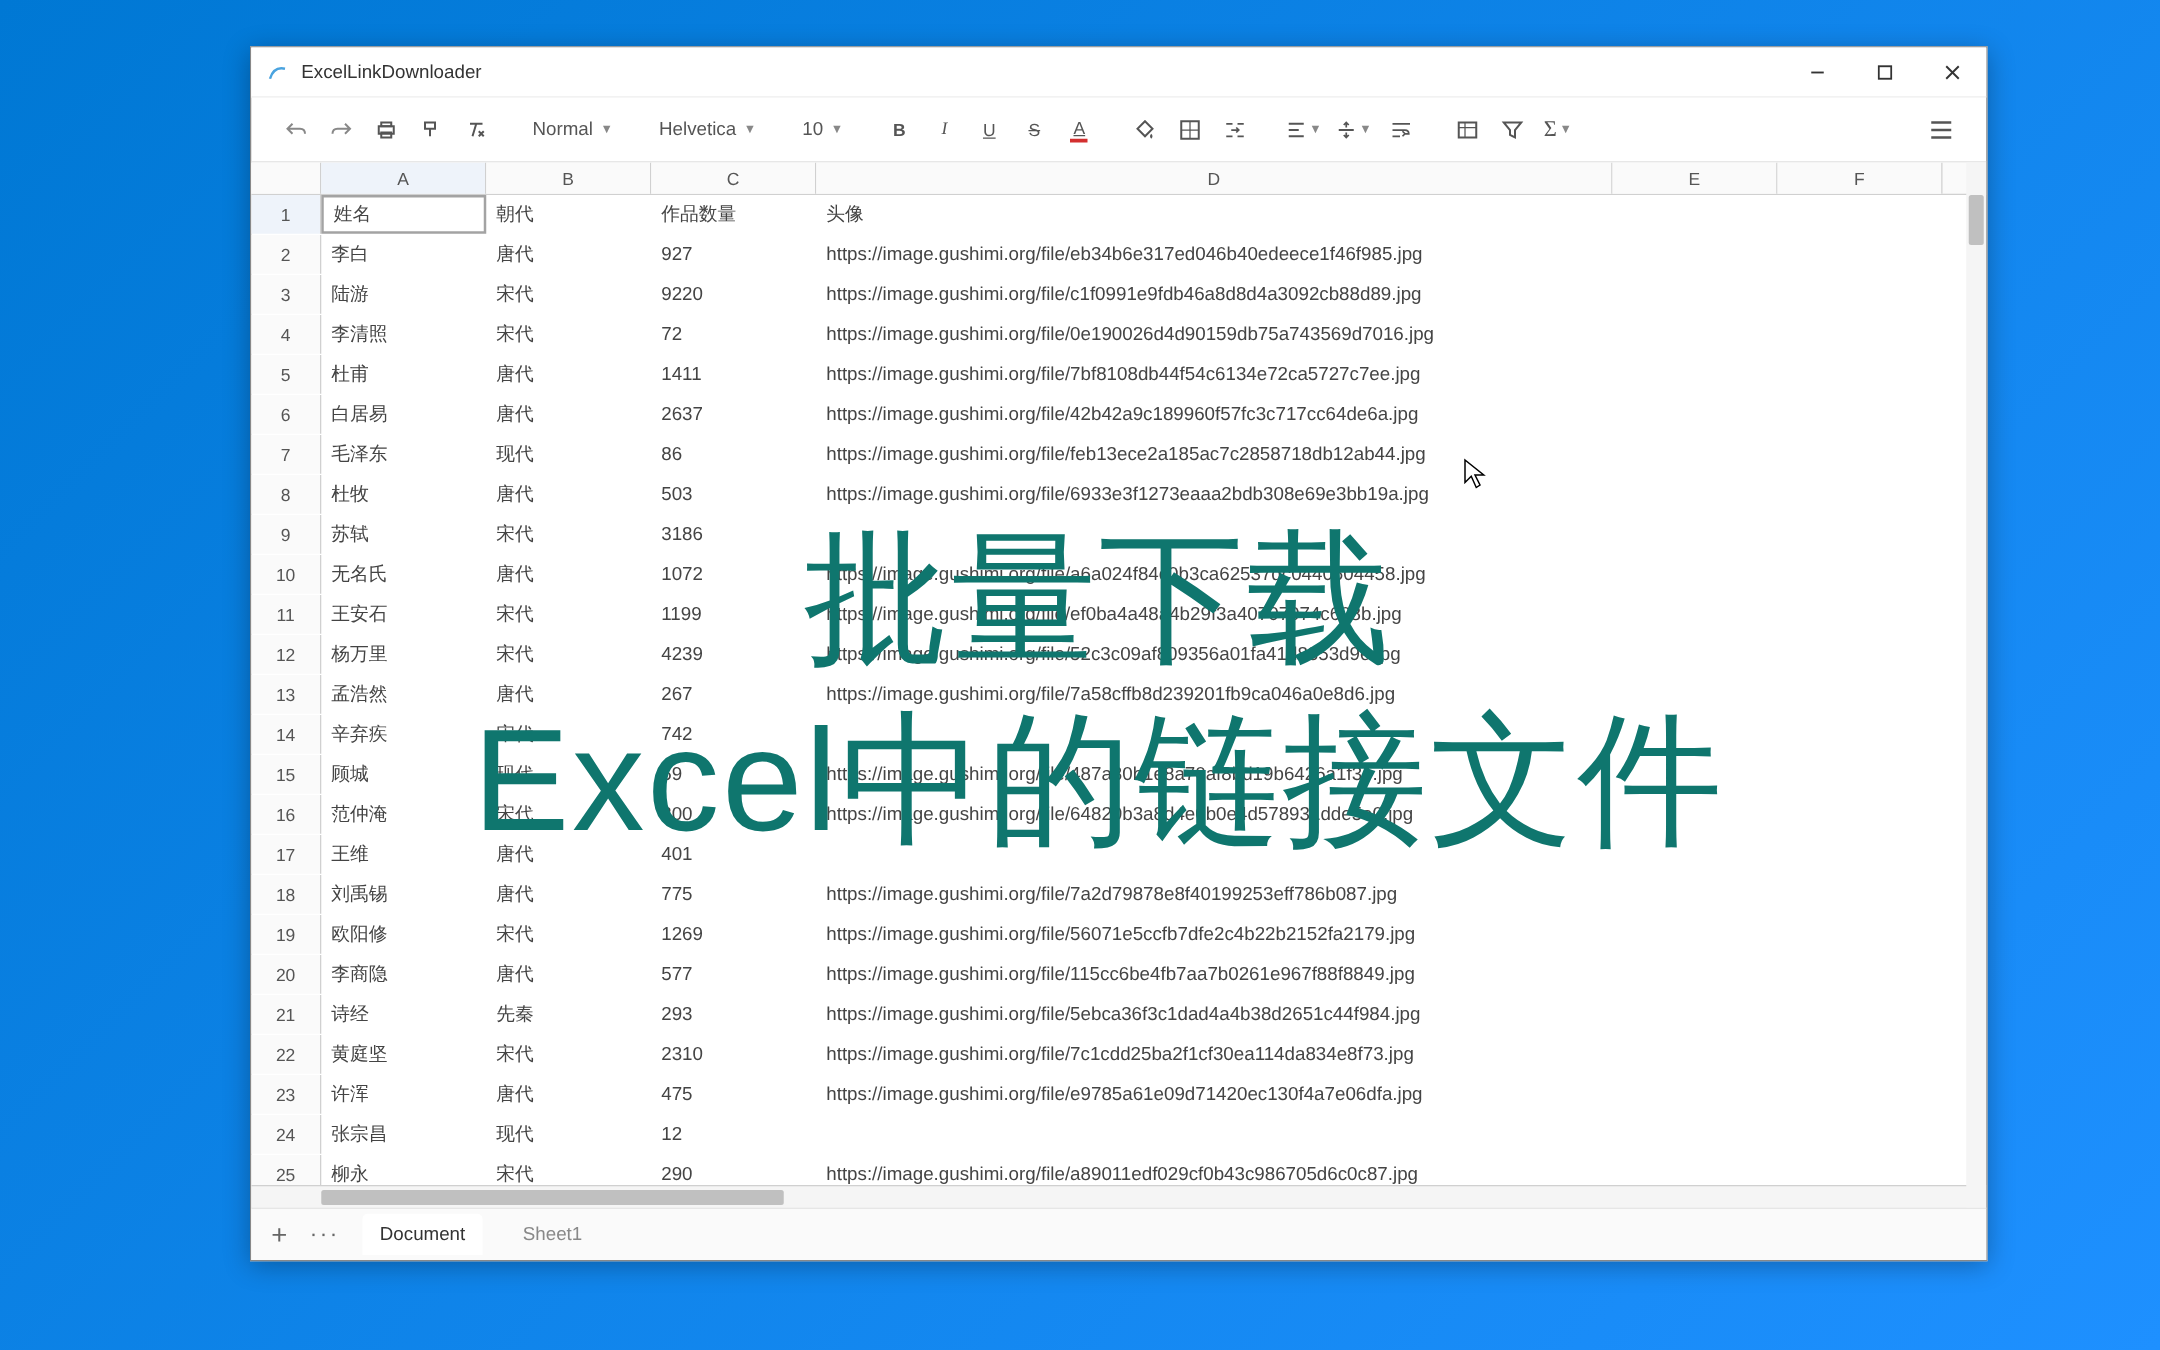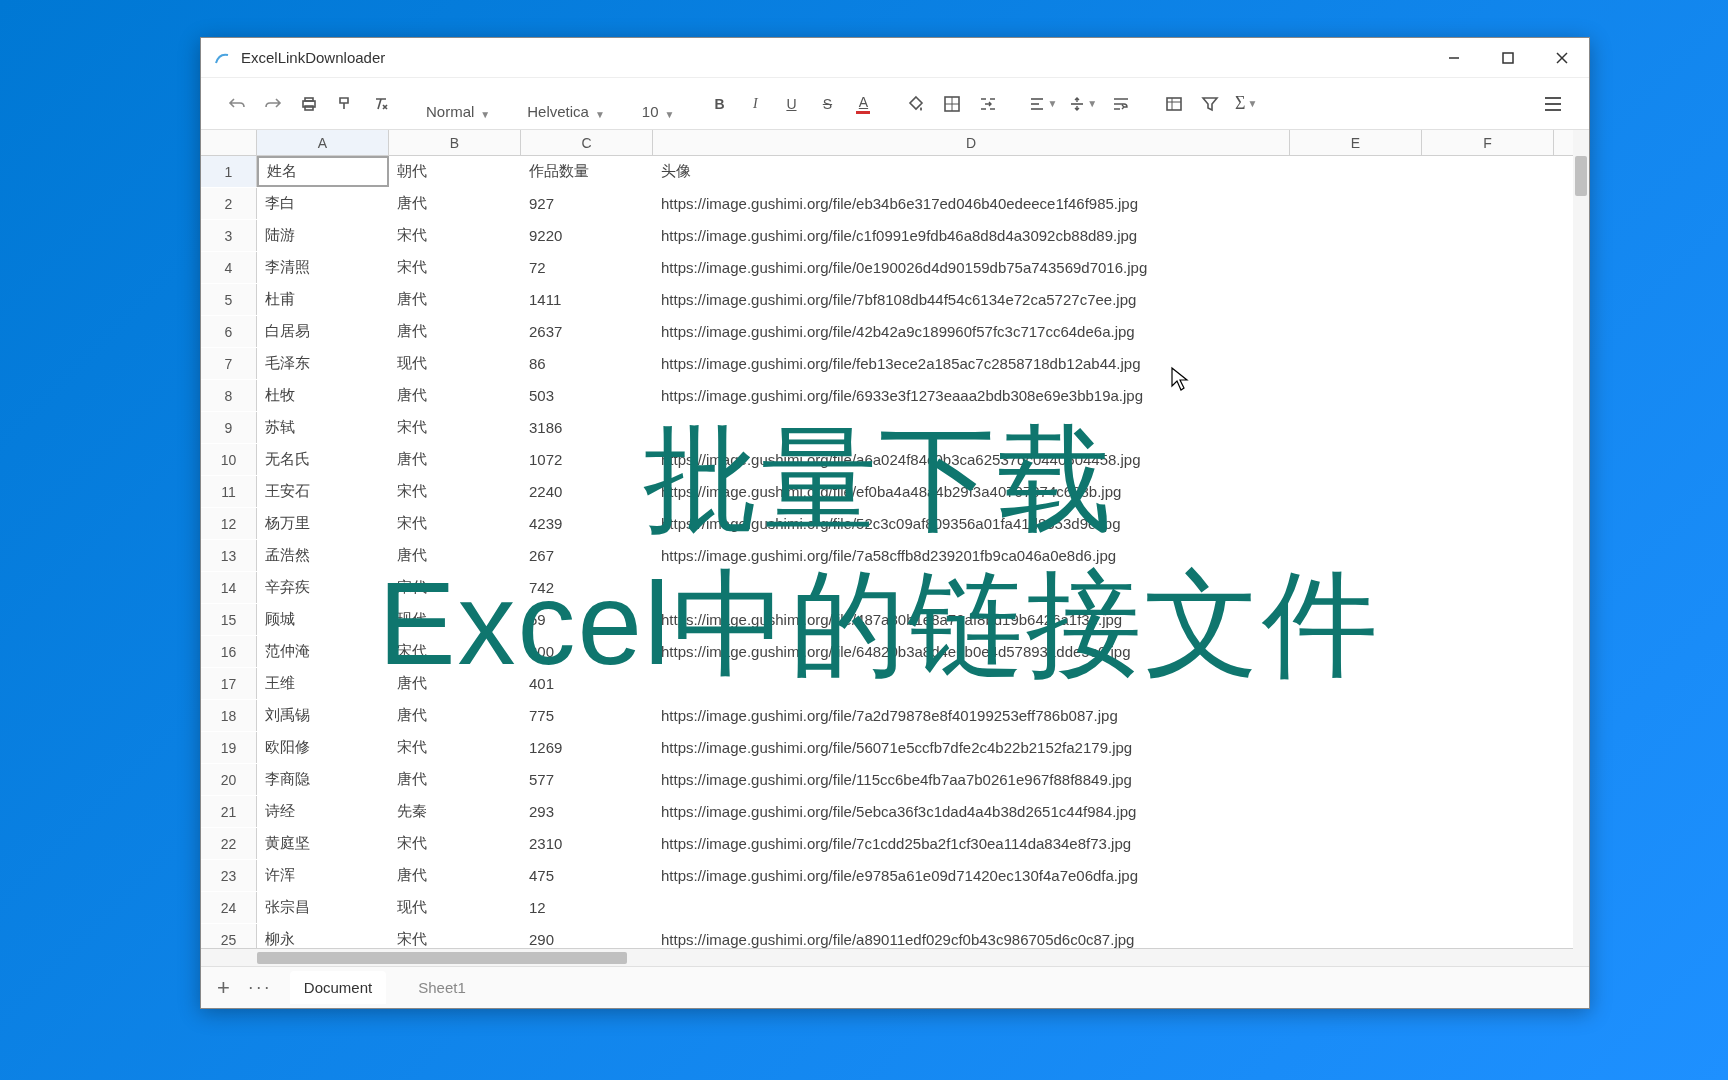--- a/index.html
+++ b/index.html
@@ -55,21 +55,21 @@
 .tool-btn {
   min-width: 32px; height: 32px;
   display: flex; align-items: center; justify-content: center;
   color: #555;
   border-radius: 3px;
   font-size: 14px;
   padding: 0 4px;
 }
 .tool-sep { width: 1px; height: 24px; background: transparent; margin: 0 6px; }
 .tool-dropdown {
-  display: flex; align-items: flex-end;
+  display: flex; align-items: center;
   height: 32px; padding: 0 8px;
   color: #555; font-size: 15px;
   gap: 6px;
 }
 .chev { font-size: 10px; color: #888; }
 .hamburger { margin-left: auto; }
 .sheet-area {
   flex: 1;
   display: flex;
   flex-direction: column;
@@ -456,21 +456,21 @@
           <div class="cell col-B">唐代</div>
           <div class="cell col-C">1072</div>
           <div class="cell col-D">https://image.gushimi.org/file/a6a024f84c0b3ca62537dc0440504458.jpg</div>
           <div class="cell col-E"></div>
           <div class="cell col-F"></div>
         </div>
         <div class="grid-row">
           <div class="row-head">11</div>
           <div class="cell col-A">王安石</div>
           <div class="cell col-B">宋代</div>
-          <div class="cell col-C">2240</div>
+          <div class="cell col-C">1199</div>
           <div class="cell col-D">https://image.gushimi.org/file/ef0ba4a48a4b29f3a40707074c608b.jpg</div>
           <div class="cell col-E"></div>
           <div class="cell col-F"></div>
         </div>
         <div class="grid-row">
           <div class="row-head">12</div>
           <div class="cell col-A">杨万里</div>
           <div class="cell col-B">宋代</div>
           <div class="cell col-C">4239</div>
           <div class="cell col-D">https://image.gushimi.org/file/52c3c09af809356a01fa41d8353d9e.jpg</div>

